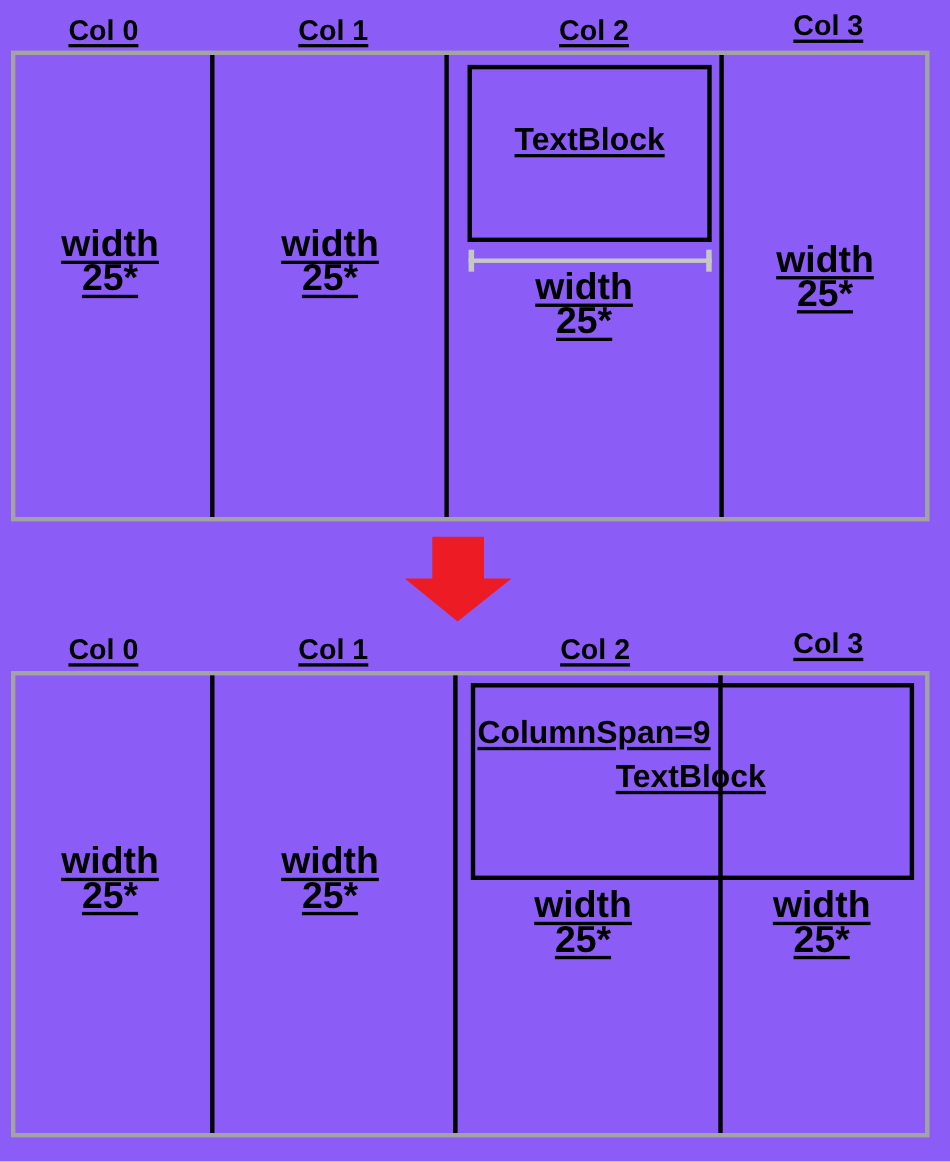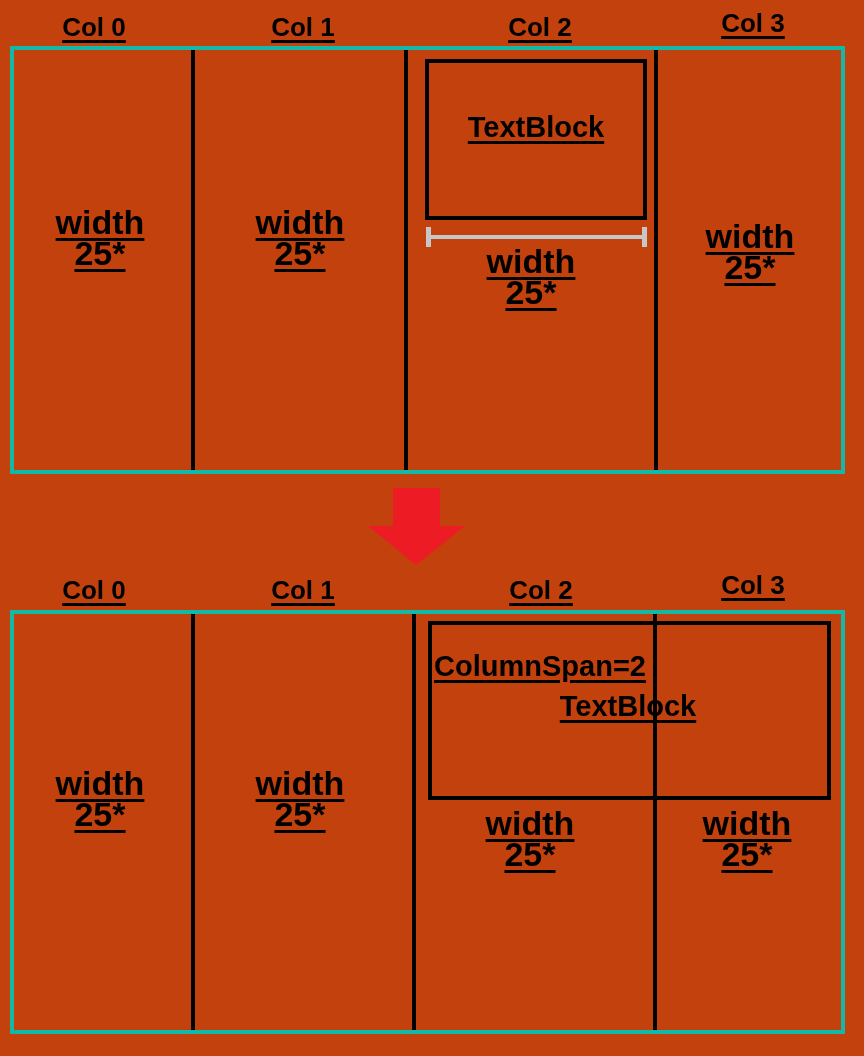--- a/index.html
+++ b/index.html
@@ -1,39 +1,39 @@
 <!DOCTYPE html>
 <html><head>
 <meta charset="utf-8">
 <style>
   * { margin: 0; padding: 0; box-sizing: border-box; }
   html, body { background: #ffffff; }
   #page {
     position: relative;
     width: 864px;
     height: 1056px;
-    background: #c2410c;
+    background: #8b5cf6;
     font-family: "Liberation Sans", sans-serif;
     color: #000000;
     overflow: hidden;
   }
   .col-header {
     position: absolute;
     transform: translateX(-50%);
     font-size: 26px;
     line-height: 28px;
     font-weight: bold;
     text-decoration: underline;
     text-decoration-thickness: 3px;
     text-underline-offset: 4px;
     white-space: nowrap;
   }
   .grid-frame {
     position: absolute;
-    border: 4px solid #14b8a6;
+    border: 4px solid #a3a3a3;
     background: transparent;
   }
   .v-divider {
     position: absolute;
     top: 0;
     width: 4px;
     height: 100%;
     background: #000000;
   }
   .inner-box {
@@ -168,21 +168,21 @@
   <div class="col-header" style="left:303px; top:576px;">Col 1</div>
   <div class="col-header" style="left:541px; top:576px;">Col 2</div>
   <div class="col-header" style="left:753px; top:571px;">Col 3</div>
 
   <div class="grid-frame" style="left:10px; top:610px; width:835px; height:424px;">
     <div class="v-divider" style="left:177px;"></div>
     <div class="v-divider" style="left:398px;"></div>
     <div class="v-divider" style="left:639px;"></div>
 
     <div class="inner-box" style="left:414px; top:7px; width:403px; height:179px;"></div>
-    <div class="free-label" style="left:526px; top:36px;">ColumnSpan=2</div>
+    <div class="free-label" style="left:526px; top:36px;">ColumnSpan=9</div>
     <div class="free-label" style="left:614px; top:76px;">TextBlock</div>
 
     <div class="width-label" style="left:86px;  top:154px;">
       <span>width</span>
       <span>25*</span>
     </div>
     <div class="width-label" style="left:286px; top:154px;">
       <span>width</span>
       <span>25*</span>
     </div>

